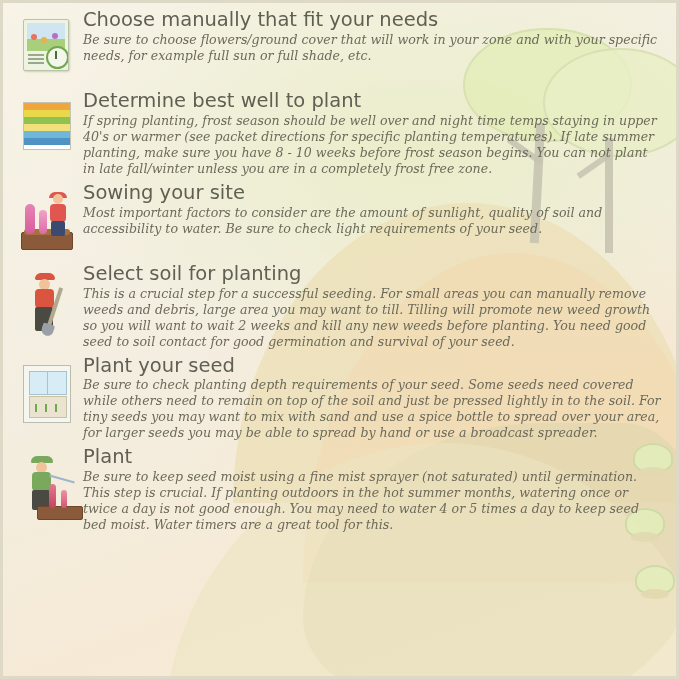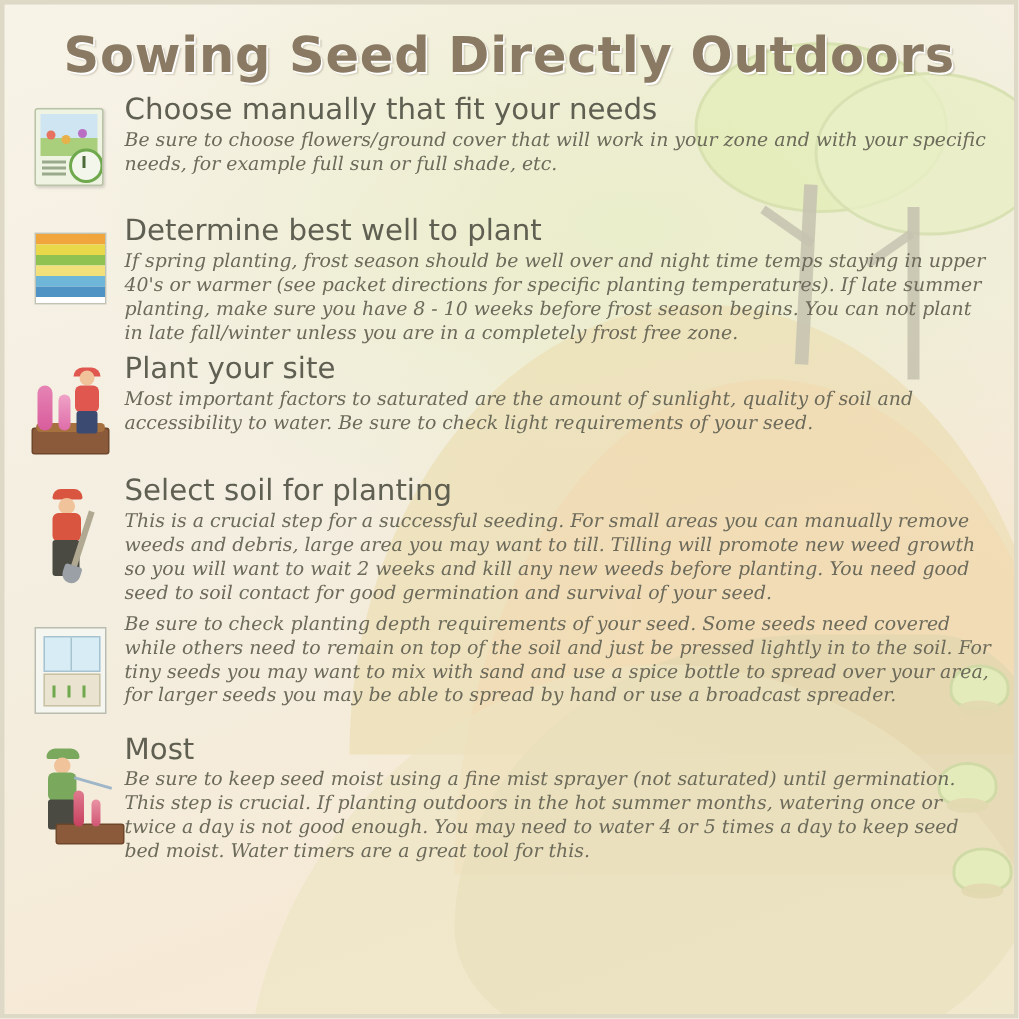--- a/index.html
+++ b/index.html
@@ -244,21 +244,20 @@
       <div class="canopy"></div>
       <div class="trunk"></div>
       <div class="branch-a"></div>
     </div>
 
     <div class="shrub shrub-1"></div>
     <div class="shrub shrub-2"></div>
     <div class="shrub shrub-3"></div>
   </div>
 
-  <div class="title">Sowing Seed  Directly Outdoors</div>
 
   <div class="content">
 
     <div class="step">
       <div class="icon-box">
         <div class="art">
           <div class="packet">
             <div class="sky"></div>
             <div class="grass"></div>
             <div class="bloom" style="left:7px; top:14px;"></div>
@@ -302,22 +301,22 @@
           <div class="pinkflowers2"></div>
           <div class="gardener">
             <div class="g-hat"></div>
             <div class="g-head"></div>
             <div class="g-body"></div>
             <div class="g-legs"></div>
           </div>
         </div>
       </div>
       <div class="step-body">
-        <p class="step-head">Plant your site</p>
-        <p class="step-text">Most important factors to saturated are the amount of sunlight, quality of soil and accessibility to water. Be sure to check light  requirements of your seed.</p>
+        <p class="step-head">Sowing your site</p>
+        <p class="step-text">Most important factors to consider are the amount of sunlight, quality of soil and accessibility to water. Be sure to check light  requirements of your seed.</p>
       </div>
     </div>
 
     <div class="step">
       <div class="icon-box">
         <div class="art">
           <div class="digger">
             <div class="d-hat"></div>
             <div class="d-head"></div>
             <div class="d-body"></div>
@@ -338,39 +337,40 @@
           <div class="tray">
             <div class="win"></div>
             <div class="soil"></div>
             <div class="sprout" style="left:11px;"></div>
             <div class="sprout" style="left:21px;"></div>
             <div class="sprout" style="left:31px;"></div>
           </div>
         </div>
       </div>
       <div class="step-body">
+        <p class="step-head">Plant your seed</p>
         <p class="step-text">Be sure to check planting depth requirements of  your seed.  Some seeds need covered while others need to remain on top of the soil and just be pressed lightly in to the  soil. For tiny seeds you may want to mix with sand and use a spice bottle to spread over your area, for larger seeds you may be able to spread by hand or use a broadcast spreader.</p>
       </div>
     </div>
 
     <div class="step">
       <div class="icon-box">
         <div class="art">
           <div class="waterer">
             <div class="w-hat"></div>
             <div class="w-head"></div>
             <div class="w-body"></div>
             <div class="w-legs"></div>
             <div class="hose"></div>
             <div class="w-bed"></div>
             <div class="w-plant"></div>
             <div class="w-plant2"></div>
           </div>
         </div>
       </div>
       <div class="step-body">
-        <p class="step-head">Most</p>
+        <p class="step-head">Plant</p>
         <p class="step-text">Be sure to keep seed moist using a fine mist sprayer (not saturated) until germination. This step is crucial. If planting outdoors in the hot summer months, watering once  or twice a day is not good enough. You may need to water 4 or 5 times a day to keep seed bed moist. Water timers are a great tool for this.</p>
       </div>
     </div>
 
   </div>
 </div>
 
 </body></html>

